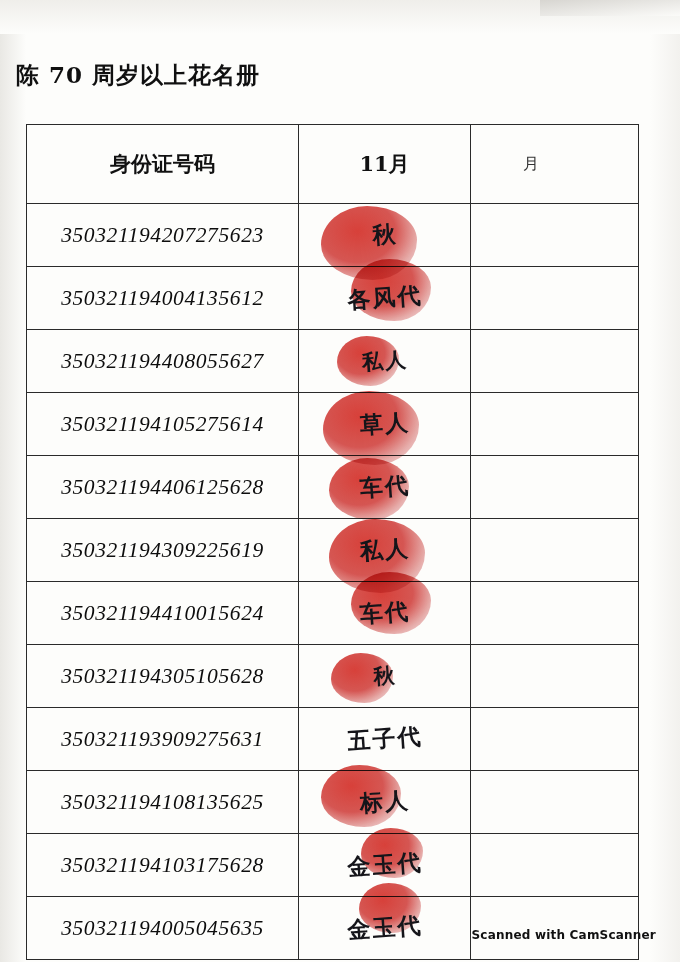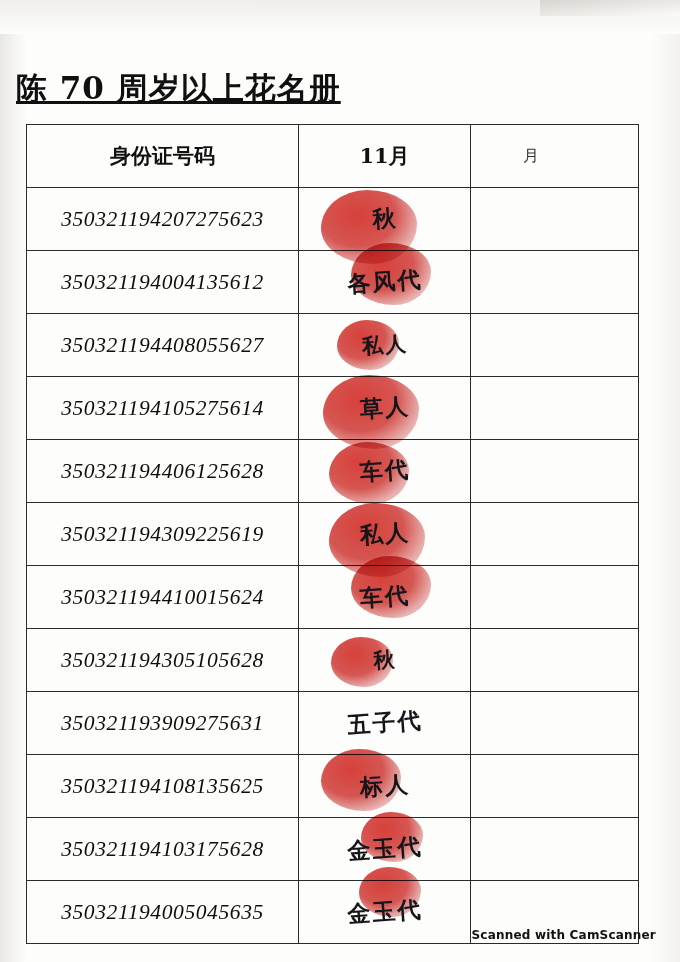--- a/index.html
+++ b/index.html
@@ -38,47 +38,46 @@
     width: 140px;
     height: 16px;
     background: linear-gradient(to bottom right, #cfcdc8, #fdfdfb);
     opacity: .75;
   }
 
   
   .doc-title {
     position: absolute;
     left: 16px;
-    top: 68px;
-    font-size: 31px;
+    top: 60px;
+    font-size: 23px;
     font-weight: bold;
     letter-spacing: 1px;
     color: #101010;
     white-space: nowrap;
     font-family: "DejaVu Serif", serif;
-    text-decoration: underline;
   }
 
   
   .table-wrap {
     position: absolute;
     left: 26px;
     top: 124px;
     width: 612px;
     height: 790px;
   }
   table.roster {
     border-collapse: collapse;
     width: 612px;
     table-layout: fixed;
   }
   table.roster td, table.roster th {
     border: 1px solid #2a2a2a;
     border-width: 1.6px;
-    padding: 4px;
+    padding: 12px;
     vertical-align: middle;
     background: transparent;
   }
   col.c-id    { width: 272px; }
   col.c-sign1 { width: 172px; }
   col.c-sign2 { width: 168px; }
 
   thead th {
     height: 54px;
     font-weight: bold;

